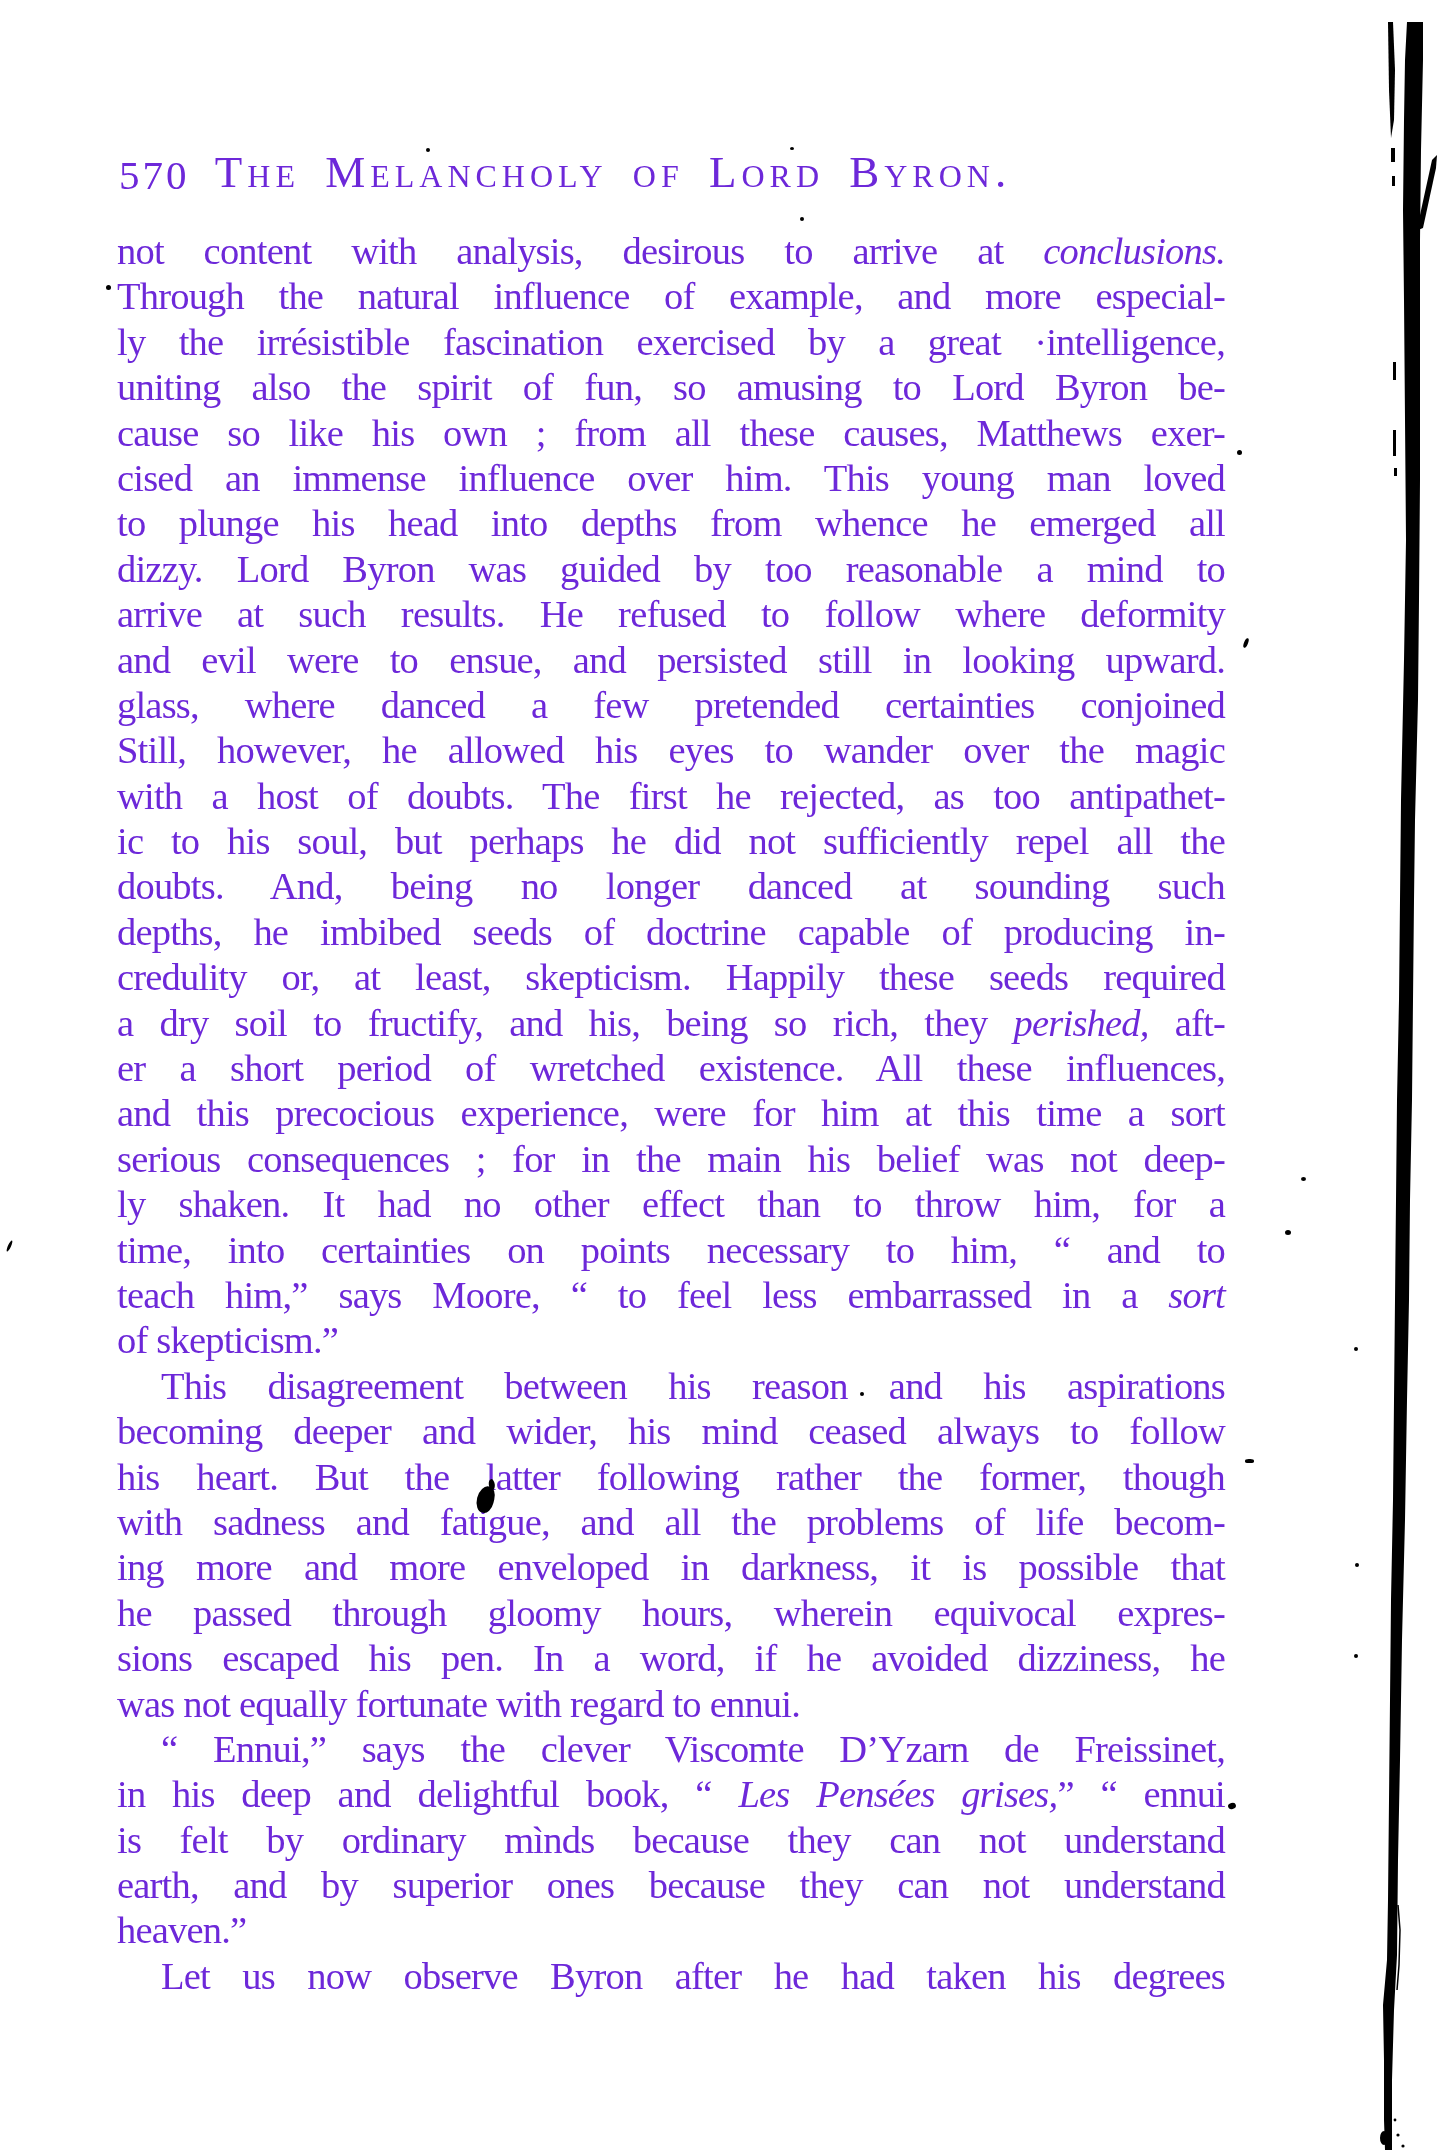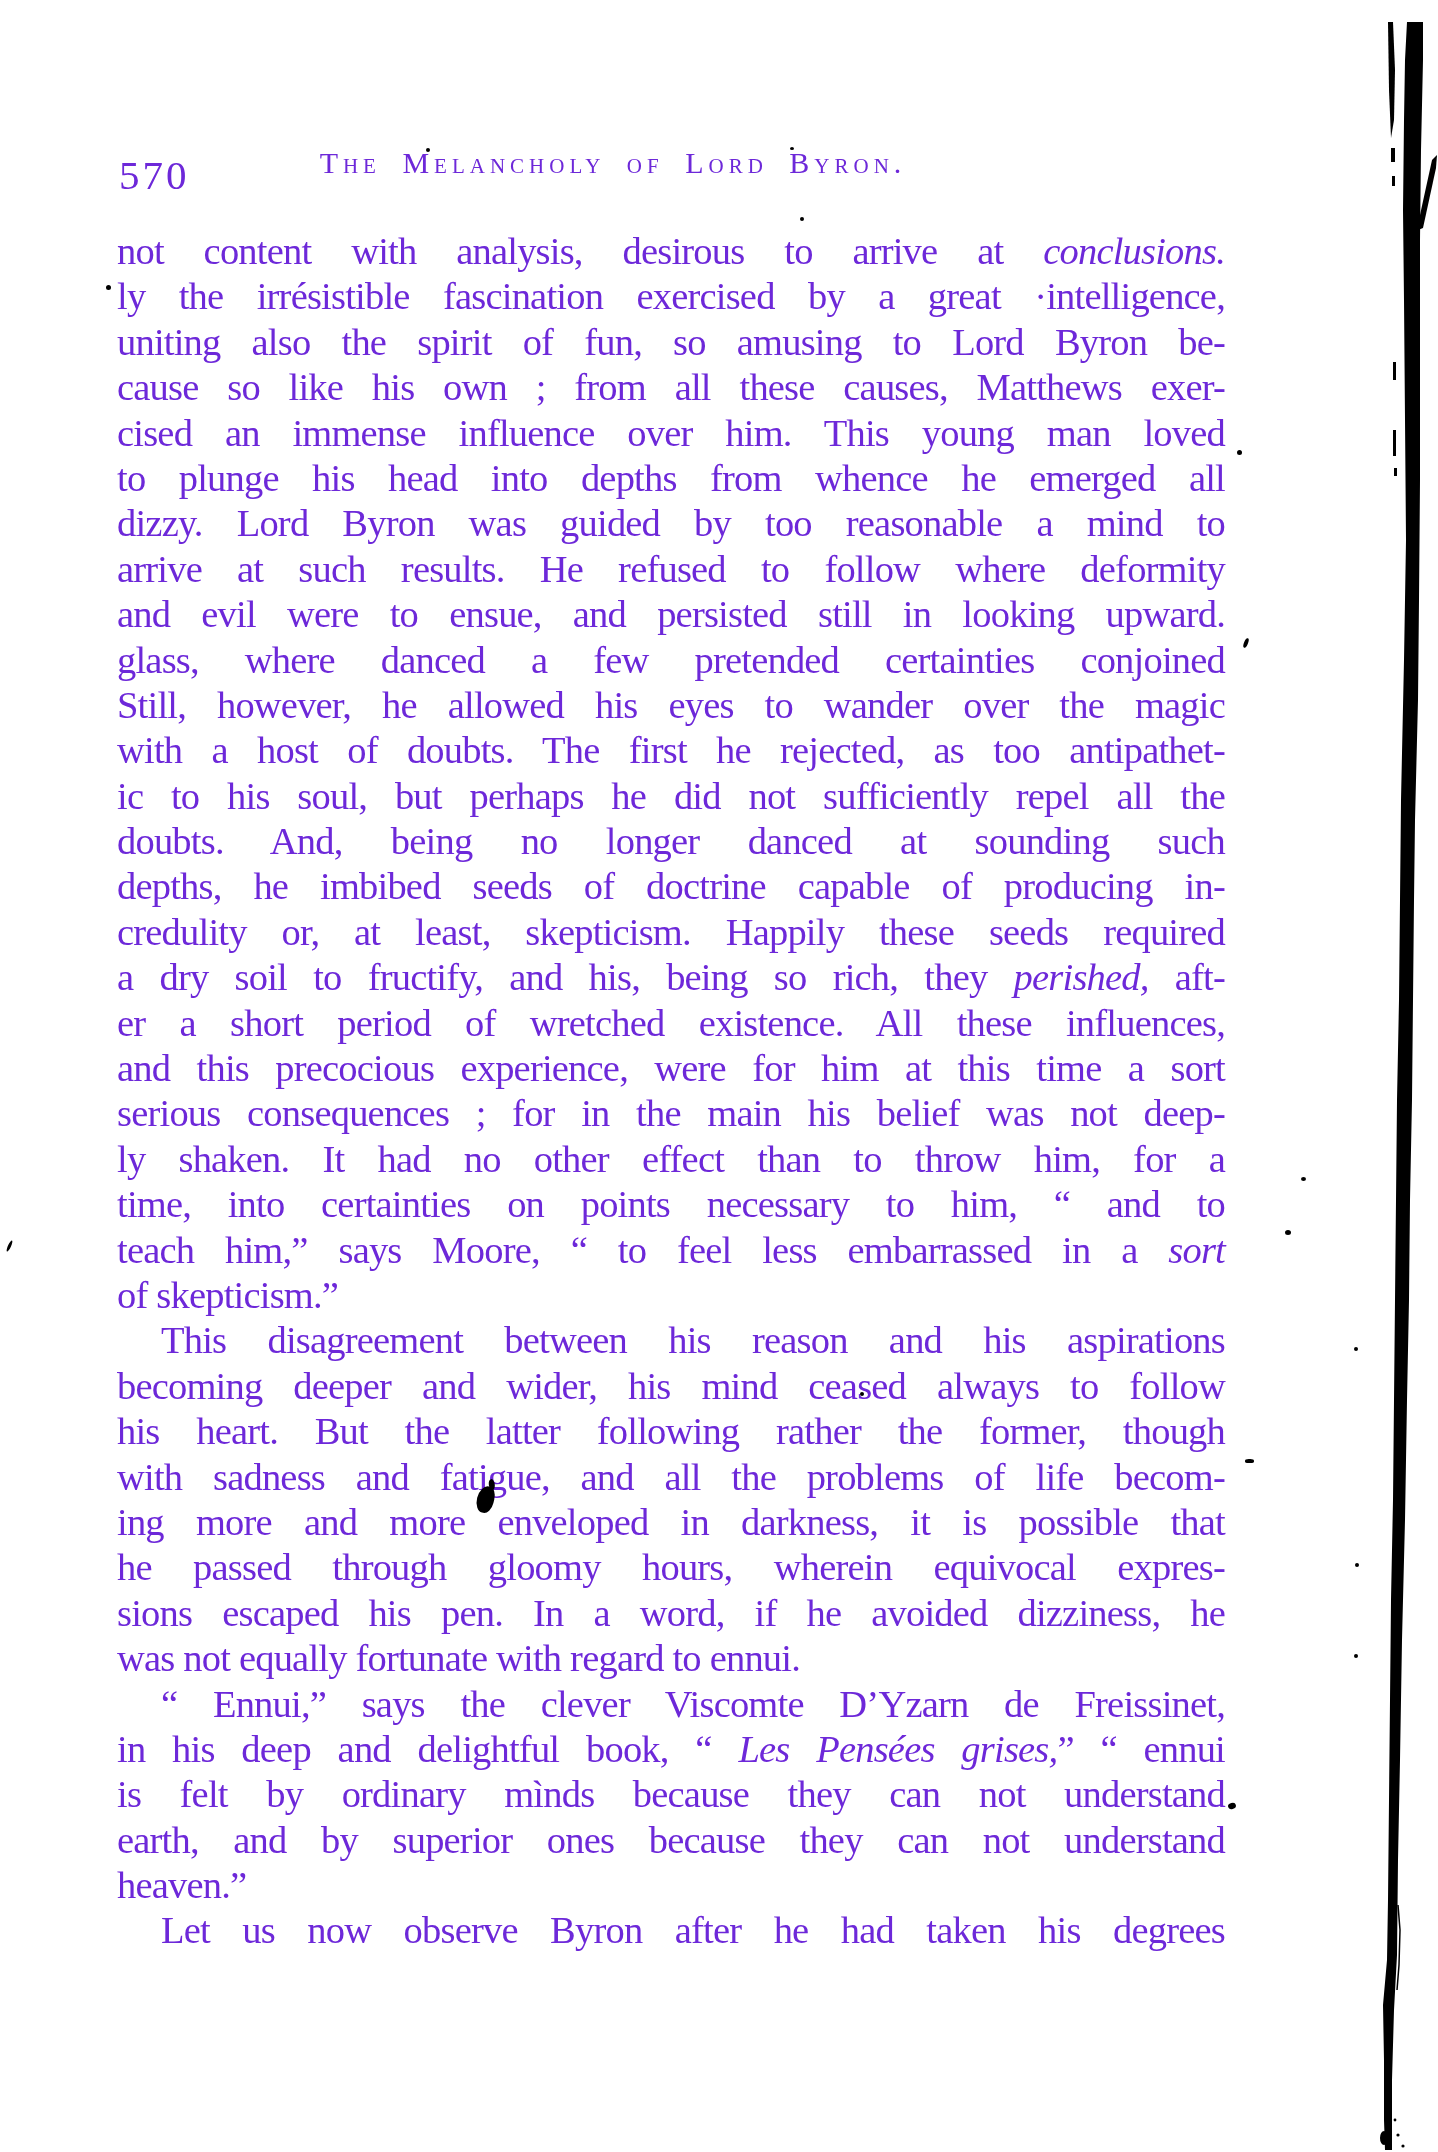--- a/index.html
+++ b/index.html
@@ -6,21 +6,21 @@
   .page {
     position:relative; width:1438px; height:2152px; margin:0 auto;
     background:#ffffff; color:#6d28d9; overflow:hidden;
     font-family:"Liberation Serif","DejaVu Serif",serif;
   }
   .header { position:absolute; left:117px; top:146px; width:1108px; height:52px; }
   .page-number { position:absolute; left:2px; top:5px; font-size:41px; letter-spacing:3px; }
   .running-title {
     position:absolute; left:0; right:0; top:0; text-align:center;
     transform:translateX(-58px);
-    font-variant:small-caps; font-size:30px; letter-spacing:5px; word-spacing:9px;
+    font-variant:small-caps; font-size:45px; letter-spacing:5px; word-spacing:9px;
     white-space:nowrap;
   }
   .body-text {
     position:absolute; left:117px; top:229px; width:1108px;
     font-size:38.5px; line-height:45.4px; letter-spacing:-0.8px;
   }
   .line { white-space:nowrap; text-align:justify; text-align-last:justify; height:45.4px; overflow:visible; }
   .line.end { text-align-last:left; }
   .line.indent { text-indent:44px; }
   .it { font-style:italic; }
@@ -40,20 +40,21 @@
 
 <div class="page">
 
   <div class="header">
     <span class="page-number">570</span>
     <span class="running-title">The Melancholy of Lord Byron.</span>
   </div>
 
   <div class="body-text">
       <div class="line"><span>not content with analysis, desirous to arrive at </span><span class="it">conclusions.</span></div>
+      <div class="line"><span>Through the natural influence of example, and more especial-</span></div>
       <div class="line"><span>ly the irrésistible fascination exercised by a great ·intelligence,</span></div>
       <div class="line"><span>uniting also the spirit of fun, so amusing to Lord Byron be-</span></div>
       <div class="line"><span>cause so like his own ; from all these causes, Matthews exer-</span></div>
       <div class="line"><span>cised an immense influence over him. This young man loved</span></div>
       <div class="line"><span>to plunge his head into depths from whence he emerged all</span></div>
       <div class="line"><span>dizzy. Lord Byron was guided by too reasonable a mind to</span></div>
       <div class="line"><span>arrive at such results. He refused to follow where deformity</span></div>
       <div class="line"><span>and evil were to ensue, and persisted still in looking upward.</span></div>
       <div class="line"><span>glass, where danced a few pretended certainties conjoined</span></div>
       <div class="line"><span>Still, however, he allowed his eyes to wander over the magic</span></div>

